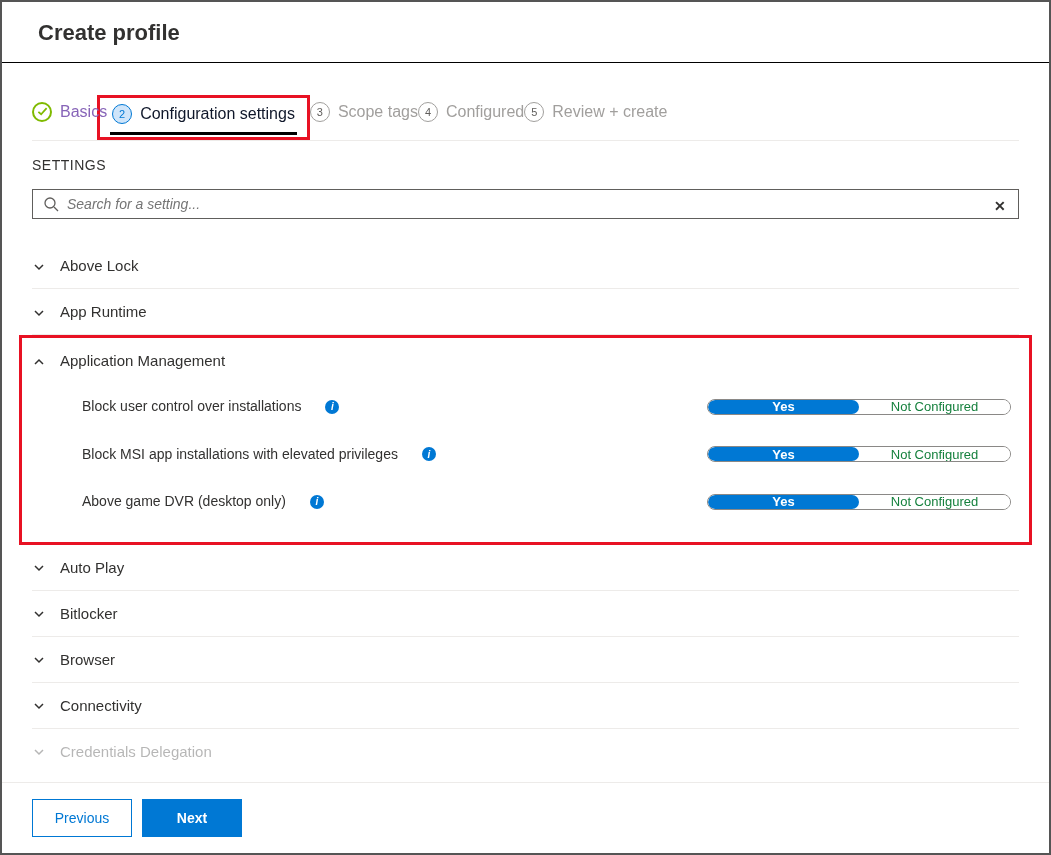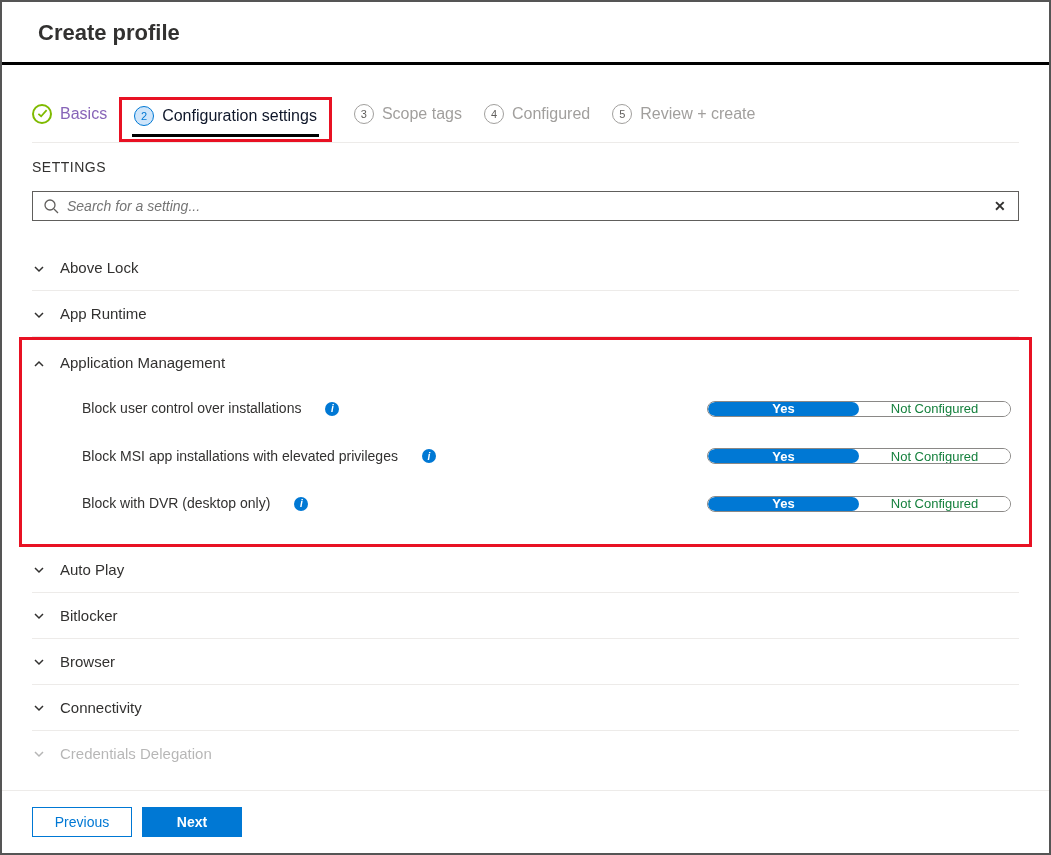--- a/index.html
+++ b/index.html
@@ -9,36 +9,35 @@
     color: #323130;
     background: #fff;
     border: 2px solid #555;
     width: 1051px;
     height: 855px;
     position: relative;
     overflow: hidden;
   }
   .header {
     padding: 18px 30px 16px 36px;
-    border-bottom: 3px solid #000000;
+    border-bottom: 1px solid #000000;
   }
   .page-title {
     font-size: 22px;
     font-weight: 600;
   }
   .main {
     padding: 0 30px 0 30px;
     height: calc(100% - 142px);
     overflow: hidden;
   }
   .tabs {
     display: flex;
     align-items: center;
     padding: 32px 0 0 0;
-    gap: 22px;
     border-bottom: 1px solid #edebe9;
     margin-bottom: 16px;
   }
   .tab {
     display: flex;
     align-items: center;
     gap: 8px;
     padding-bottom: 12px;
     position: relative;
     cursor: pointer;
@@ -87,21 +86,21 @@
 
   .section-label {
     font-size: 14px;
     letter-spacing: 0.5px;
     color: #323130;
     margin-bottom: 16px;
   }
   .search-wrap {
     border: 1px solid #605e5c;
     display: flex;
-    align-items: flex-start;
+    align-items: flex-end;
     padding: 6px 10px;
     gap: 8px;
     margin-bottom: 24px;
   }
   .search-wrap input {
     flex: 1;
     border: none;
     outline: none;
     font-size: 14px;
     font-style: italic;
@@ -186,21 +185,21 @@
     position: absolute;
     bottom: 0; left: 0; right: 0;
     padding: 16px 30px;
     border-top: 1px solid #edebe9;
     background: #fff;
     display: flex;
     gap: 10px;
   }
   .btn {
     min-width: 100px;
-    height: 30px;
+    height: 38px;
     display: inline-flex;
     align-items: center;
     justify-content: center;
     font-size: 14px;
     cursor: pointer;
     border: 1px solid #0078d4;
   }
   .btn.secondary { background: #fff; color: #0078d4; }
   .btn.primary { background: #0078d4; color: #fff; font-weight: 600; border-color: #0078d4; }
 </style>
@@ -307,21 +306,21 @@
           <span class="info-icon">i</span>
         </div>
         <div class="toggle">
           <div class="toggle-opt selected">Yes</div>
           <div class="toggle-opt">Not Configured</div>
         </div>
       </div>
 
       <div class="setting-row">
         <div class="setting-label-wrap">
-          <span class="setting-label">Block with DVR (desktop only)</span>
+          <span class="setting-label">Above game DVR (desktop only)</span>
           <span class="info-icon">i</span>
         </div>
         <div class="toggle">
           <div class="toggle-opt selected">Yes</div>
           <div class="toggle-opt">Not Configured</div>
         </div>
       </div>
     </div>
 
     <div class="cat-header">

